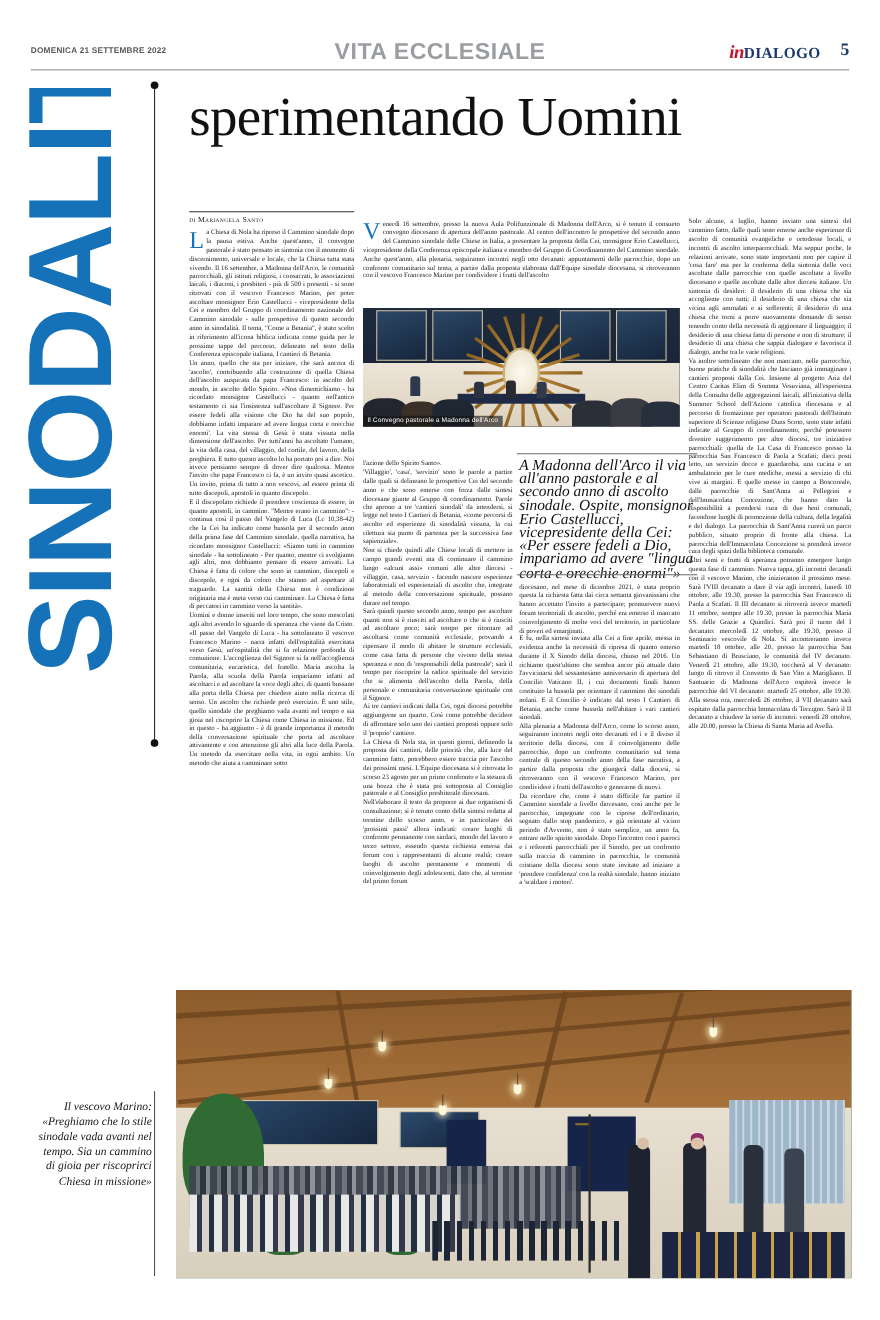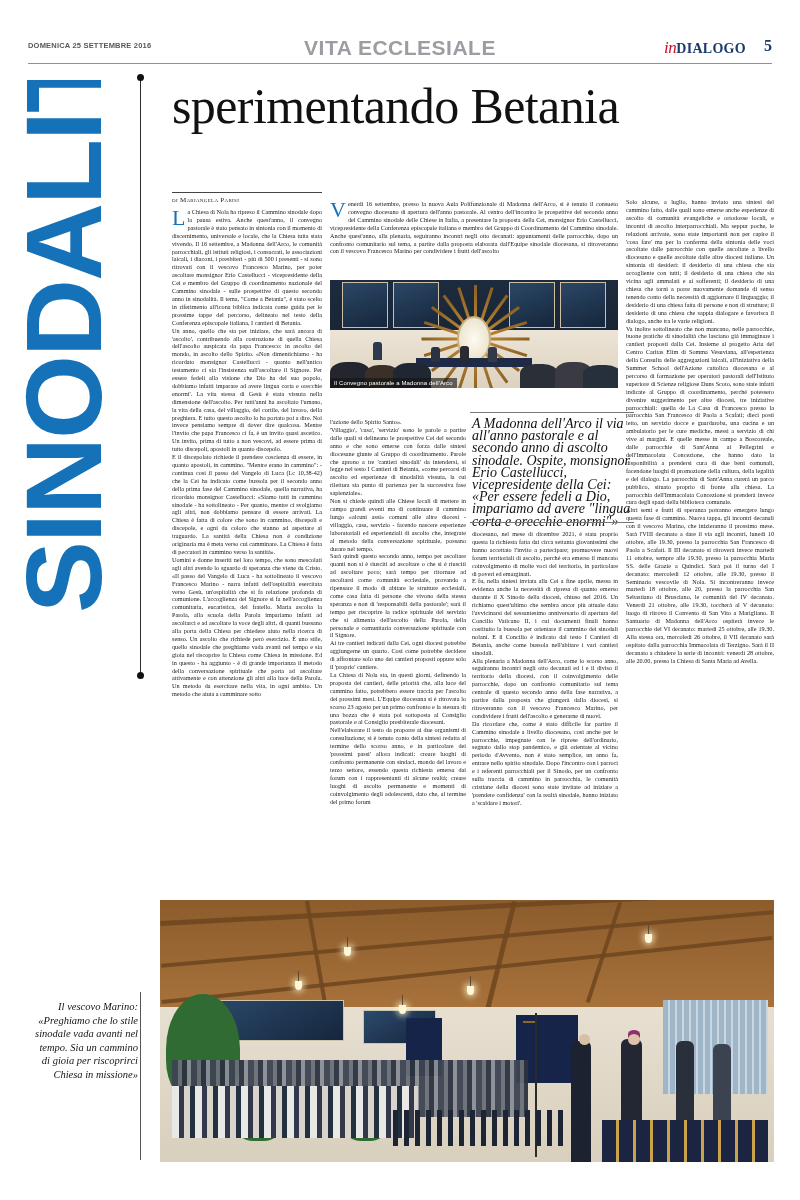--- a/index.html
+++ b/index.html
@@ -25,21 +25,21 @@
     position:absolute; left:0; right:0; top:-2px; text-align:center;
     font-family: "Liberation Sans", sans-serif;
     font-size: 21px; font-weight: 700; letter-spacing: .5px;
     color:#9a9da1;
   }
   .masthead .brand {
     position:absolute; right:26px; top:0px;
     font-size: 15px; white-space:nowrap;
   }
   .brand .b-in {
-    font-family:"Liberation Serif", serif; font-style:italic; font-weight:400;
+    font-family:"Liberation Serif", serif; font-style:italic; font-weight:700;
     color:#c8102e; font-size:17px; letter-spacing:-.5px;
   }
   .brand .b-dialogo {
     font-family:"Liberation Serif", serif; font-weight:700;
     color:#1b3a6b; font-size:14px; letter-spacing:.3px;
   }
   .masthead .pagenum {
     position:absolute; right:0; top:-1px;
     font-family:"Liberation Serif", serif; font-weight:700; font-size:16px; color:#1b3a6b;
   }
@@ -179,42 +179,42 @@
   }
   .pq-rule-top { position:absolute; left:470px; top:412px; width:164px; height:1px; background:#777; }
   .pq-rule-bot { position:absolute; left:470px; top:522px; width:164px; height:1px; background:#777; }
 </style>
 </head>
 <body>
 
 <div class="page">
 
   <div class="masthead">
-    <div class="date">DOMENICA 25 SETTEMBRE 2016</div>
+    <div class="date">DOMENICA 21 SETTEMBRE 2022</div>
     <div class="section-title">VITA ECCLESIALE</div>
     <div class="brand">
       <span class="b-in">in</span><span class="b-dialogo">DIALOGO</span>
     </div>
     <div class="pagenum">5</div>
     <div class="rule"></div>
   </div>
 
   <div class="kicker-wrap">
     <div class="kicker">SINODALITÀ</div>
   </div>
   <div class="vrule"></div>
   <div class="vdot" style="top:74px"></div>
   <div class="vdot" style="top:672px"></div>
 
   <div class="headline">
-    <span class="l2">sperimentando Betania</span>
+    <span class="l2">sperimentando Uomini</span>
   </div>
 
   <div class="byline-rule"></div>
-  <div class="byline">di Mariangela Parisi</div>
+  <div class="byline">di Mariangela Santo</div>
 
   <div class="col" style="left:172px; top:208px; width:150px; height:672px; column-count:1;">
     <p class="dropcap">La Chiesa di Nola ha ripreso il Cammino sinodale dopo la pausa estiva. Anche quest'anno, il convegno pastorale è stato pensato in sintonia con il momento di discernimento, universale e locale, che la Chiesa tutta stata vivendo. Il 16 settembre, a Madonna dell'Arco, le comunità parrocchiali, gli istituti religiosi, i consacrati, le associazioni laicali, i diaconi, i presbiteri - più di 500 i presenti - si sono ritrovati con il vescovo Francesco Marino, per poter ascoltare monsignor Erio Castellucci - vicepresidente della Cei e membro del Gruppo di coordinamento nazionale del Cammino sinodale - sulle prospettive di questo secondo anno in sinodalità. Il tema, "Come a Betania", è stato scelto in riferimento all'icona biblica indicata come guida per le prossime tappe del percorso, delineato nel testo della Conferenza episcopale italiana, I cantieri di Betania.</p>
     <p>Un anno, quello che sta per iniziare, che sarà ancora di 'ascolto', contribuendo alla costruzione di quella Chiesa dell'ascolto auspicata da papa Francesco: in ascolto del mondo, in ascolto dello Spirito. «Non dimentichiamo - ha ricordato monsignor Castellucci - quanto nell'antico testamento ci sia l'insistenza sull'ascoltare il Signore. Per essere fedeli alla visione che Dio ha del suo popolo, dobbiamo infatti imparare ad avere lingua corta e orecchie enormi'. La vita stessa di Gesù è stata vissuta nella dimensione dell'ascolto. Per tutti'anni ha ascoltato l'umano, la vita della casa, del villaggio, del cortile, del lavoro, della preghiera. E tutto questo ascolto lo ha portato poi a dire. Noi invece pensiamo sempre di dover dire qualcosa. Mentre l'invito che papa Francesco ci fa, è un invito quasi ascetico. Un invito, prima di tutto a non vescovi, ad essere prima di tutto discepoli, apostoli in quanto discepolo.</p>
     <p>E il discepolato richiede il prendere coscienza di essere, in quanto apostoli, in cammino. "Mentre erano in cammino": - continua così il passo del Vangelo di Luca (Lc 10,38-42) che la Cei ha indicato come bussola per il secondo anno della prima fase del Cammino sinodale, quella narrativa, ha ricordato monsignor Castellucci: «Siamo tutti in cammino sinodale - ha sottolineato - Per quanto, mentre ci svolgiamo agli altri, non dobbiamo pensare di essere arrivati. La Chiesa è fatta di colore che sono in cammino, discepoli e discepole, e ogni da coloro che stanno ad aspettare al traguardo. La santità della Chiesa non è condizione originaria ma è meta verso cui camminare. La Chiesa è fatta di peccatori in cammino verso la santità».</p>
     <p>Uomini e donne inseriti nel loro tempo, che sono mescolati agli altri avendo lo sguardo di speranza che viene da Cristo. «Il passo del Vangelo di Luca - ha sottolineato il vescovo Francesco Marino - narra infatti dell'ospitalità esercitata verso Gesù, un'ospitalità che si fa relazione profonda di comunione. L'accoglienza del Signore si fa nell'accoglienza comunitaria, eucaristica, del fratello. Maria ascolta la Parola, alla scuola della Parola impariamo infatti ad ascoltarci e ad ascoltare la voce degli altri, di quanti bussano alla porta della Chiesa per chiedere aiuto nella ricerca di senso. Un ascolto che richiede però esercizio. È uno stile, quello sinodale che preghiamo vada avanti nel tempo e sia gioia nel riscoprire la Chiesa come Chiesa in missione. Ed in questo - ha aggiunto - è di grande importanza il metodo della conversazione spirituale che porta ad ascoltare attivamente e con attenzione gli altri alla luce della Parola. Un metodo da esercitare nella vita, in ogni ambito. Un metodo che aiuta a camminare sotto</p>
   </div>
 
   <div class="col" style="left:330px; top:200px; width:288px; height:60px;">
     <p class="dropcap">Venerdì 16 settembre, presso la nuova Aula Polifunzionale di Madonna dell'Arco, si è tenuto il consueto convegno diocesano di apertura dell'anno pastorale. Al centro dell'incontro le prospettive del secondo anno del Cammino sinodale delle Chiese in Italia, a presentare la proposta della Cei, monsignor Erio Castellucci, vicepresidente della Conferenza episcopale italiana e membro del Gruppo di Coordinamento del Cammino sinodale. Anche quest'anno, alla plenaria, seguiranno incontri negli otto decanati: appuntamenti delle parrocchie, dopo un confronto comunitario sul tema, a partire dalla proposta elaborata dall'Equipe sinodale diocesana, si ritroveranno con il vescovo Francesco Marino per condividere i frutti dell'ascolto</p>

